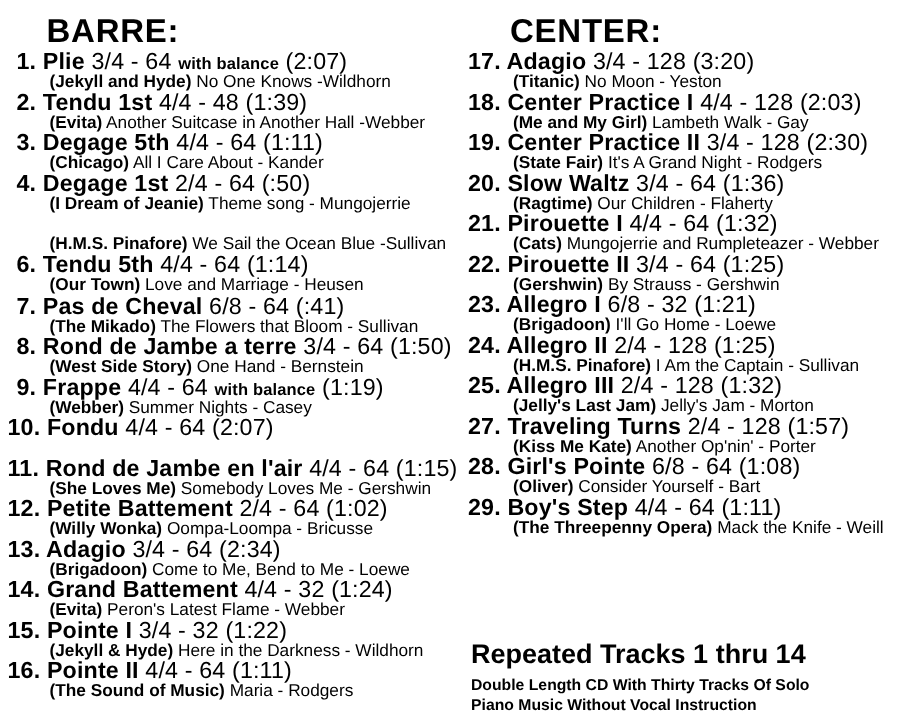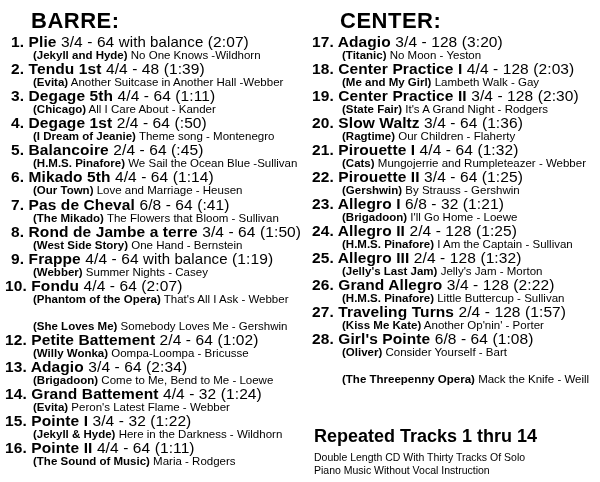--- a/index.html
+++ b/index.html
@@ -17,35 +17,35 @@
     .col-left .heading { left: 26px; }
     .col-right .heading { left: 28px; }
     .tracks { position: absolute; top: 34px; left: 0; width: 100%; }
     .track { height: 27.1px; position: relative; }
     .col-right .track { height: 27px; }
     .t-title {
       position: absolute; top: 0; left: 0; white-space: nowrap;
       font-size: 15.5px; line-height: 16px; font-weight: bold; letter-spacing: 0.1px;
     }
     .t-title .meta { font-weight: normal; text-align: right; }
-    .t-title .note { font-weight: normal; font-size: 15px; }
+    .t-title .note { font-weight: bold; font-size: 11px; }
     .t-sub {
       position: absolute; top: 15px; white-space: nowrap;
       font-size: 11.5px; line-height: 12px; font-weight: normal;
     }
     .t-sub .show { font-weight: bold; }
     .col-left .t-sub { left: 28px; }
     .col-right .t-sub { left: 30px; }
     .indent1 .t-title { left: 6px; }
     .repeated {
       position: absolute; top: 426px; left: 2px; font-weight: bold; font-size: 18px;
       white-space: nowrap;
     }
     .footer {
-      position: absolute; top: 451px; left: 2px; font-weight: normal; font-size: 10.5px;
+      position: absolute; top: 451px; left: 2px; font-weight: bold; font-size: 10.5px;
       line-height: 13px; white-space: nowrap;
     }
   </style>
 </head>
 <body>
 
 <div class="col col-left">
   <div class="heading">BARRE:</div>
   <div class="tracks" id="left-tracks">
       <div class="track indent1">
@@ -55,47 +55,46 @@
       <div class="track indent1">
         <div class="t-title"><span>2.</span> <span>Tendu 1st</span> <span class="meta">4/4 - 48</span> <span class="meta">(1:39)</span></div>
         <div class="t-sub"><span class="show">(Evita)</span> <span>Another Suitcase in Another Hall -Webber</span></div>
       </div>
       <div class="track indent1">
         <div class="t-title"><span>3.</span> <span>Degage 5th</span> <span class="meta">4/4 - 64</span> <span class="meta">(1:11)</span></div>
         <div class="t-sub"><span class="show">(Chicago)</span> <span>All I Care About - Kander</span></div>
       </div>
       <div class="track indent1">
         <div class="t-title"><span>4.</span> <span>Degage 1st</span> <span class="meta">2/4 - 64</span> <span class="meta">(:50)</span></div>
-        <div class="t-sub"><span class="show">(I Dream of Jeanie)</span> <span>Theme song - Montenegro</span></div>
+        <div class="t-sub"><span class="show">(I Dream of Jeanie)</span> <span>Theme song - Mungojerrie</span></div>
       </div>
       <div class="track indent1">
-        <div class="t-title"><span>5.</span> <span>Balancoire</span> <span class="meta">2/4 - 64</span> <span class="meta">(:45)</span></div>
         <div class="t-sub"><span class="show">(H.M.S. Pinafore)</span> <span>We Sail the Ocean Blue -Sullivan</span></div>
       </div>
       <div class="track indent1">
-        <div class="t-title"><span>6.</span> <span>Mikado 5th</span> <span class="meta">4/4 - 64</span> <span class="meta">(1:14)</span></div>
+        <div class="t-title"><span>6.</span> <span>Tendu 5th</span> <span class="meta">4/4 - 64</span> <span class="meta">(1:14)</span></div>
         <div class="t-sub"><span class="show">(Our Town)</span> <span>Love and Marriage - Heusen</span></div>
       </div>
       <div class="track indent1">
         <div class="t-title"><span>7.</span> <span>Pas de Cheval</span> <span class="meta">6/8 - 64</span> <span class="meta">(:41)</span></div>
         <div class="t-sub"><span class="show">(The Mikado)</span> <span>The Flowers that Bloom - Sullivan</span></div>
       </div>
       <div class="track indent1">
         <div class="t-title"><span>8.</span> <span>Rond de Jambe a terre</span> <span class="meta">3/4 - 64</span> <span class="meta">(1:50)</span></div>
         <div class="t-sub"><span class="show">(West Side Story)</span> <span>One Hand - Bernstein</span></div>
       </div>
       <div class="track indent1">
         <div class="t-title"><span>9.</span> <span>Frappe</span> <span class="meta">4/4 - 64</span> <span class="note">with balance</span> <span class="meta">(1:19)</span></div>
         <div class="t-sub"><span class="show">(Webber)</span> <span>Summer Nights - Casey</span></div>
       </div>
       <div class="track">
         <div class="t-title"><span>10.</span> <span>Fondu</span> <span class="meta">4/4 - 64</span> <span class="meta">(2:07)</span></div>
-        <div class="t-sub"><span class="show">(Phantom of the Opera)</span> <span>That's All I Ask - Webber</span></div>
       </div>
       <div class="track">
+        <div class="t-title"><span>11.</span> <span>Rond de Jambe en l'air</span> <span class="meta">4/4 - 64</span> <span class="meta">(1:15)</span></div>
         <div class="t-sub"><span class="show">(She Loves Me)</span> <span>Somebody Loves Me - Gershwin</span></div>
       </div>
       <div class="track">
         <div class="t-title"><span>12.</span> <span>Petite Battement</span> <span class="meta">2/4 - 64</span> <span class="meta">(1:02)</span></div>
         <div class="t-sub"><span class="show">(Willy Wonka)</span> <span>Oompa-Loompa - Bricusse</span></div>
       </div>
       <div class="track">
         <div class="t-title"><span>13.</span> <span>Adagio</span> <span class="meta">3/4 - 64</span> <span class="meta">(2:34)</span></div>
         <div class="t-sub"><span class="show">(Brigadoon)</span> <span>Come to Me, Bend to Me - Loewe</span></div>
       </div>
@@ -147,32 +146,29 @@
       </div>
       <div class="track">
         <div class="t-title"><span>24.</span> <span>Allegro II</span> <span class="meta">2/4 - 128</span> <span class="meta">(1:25)</span></div>
         <div class="t-sub"><span class="show">(H.M.S. Pinafore)</span> <span>I Am the Captain - Sullivan</span></div>
       </div>
       <div class="track">
         <div class="t-title"><span>25.</span> <span>Allegro III</span> <span class="meta">2/4 - 128</span> <span class="meta">(1:32)</span></div>
         <div class="t-sub"><span class="show">(Jelly's Last Jam)</span> <span>Jelly's Jam - Morton</span></div>
       </div>
       <div class="track">
-        <div class="t-title"><span>26.</span> <span>Grand Allegro</span> <span class="meta">3/4 - 128</span> <span class="meta">(2:22)</span></div>
-        <div class="t-sub"><span class="show">(H.M.S. Pinafore)</span> <span>Little Buttercup - Sullivan</span></div>
-      </div>
-      <div class="track">
         <div class="t-title"><span>27.</span> <span>Traveling Turns</span> <span class="meta">2/4 - 128</span> <span class="meta">(1:57)</span></div>
         <div class="t-sub"><span class="show">(Kiss Me Kate)</span> <span>Another Op'nin' - Porter</span></div>
       </div>
       <div class="track">
         <div class="t-title"><span>28.</span> <span>Girl's Pointe</span> <span class="meta">6/8 - 64</span> <span class="meta">(1:08)</span></div>
         <div class="t-sub"><span class="show">(Oliver)</span> <span>Consider Yourself - Bart</span></div>
       </div>
       <div class="track">
+        <div class="t-title"><span>29.</span> <span>Boy's Step</span> <span class="meta">4/4 - 64</span> <span class="meta">(1:11)</span></div>
         <div class="t-sub"><span class="show">(The Threepenny Opera)</span> <span>Mack the Knife - Weill</span></div>
       </div>
     </div>
   <div class="repeated">Repeated Tracks 1 thru 14</div>
   <div class="footer">
     <div>Double Length CD With Thirty Tracks Of Solo</div>
     <div>Piano Music Without Vocal Instruction</div>
   </div>
 </div>
 

